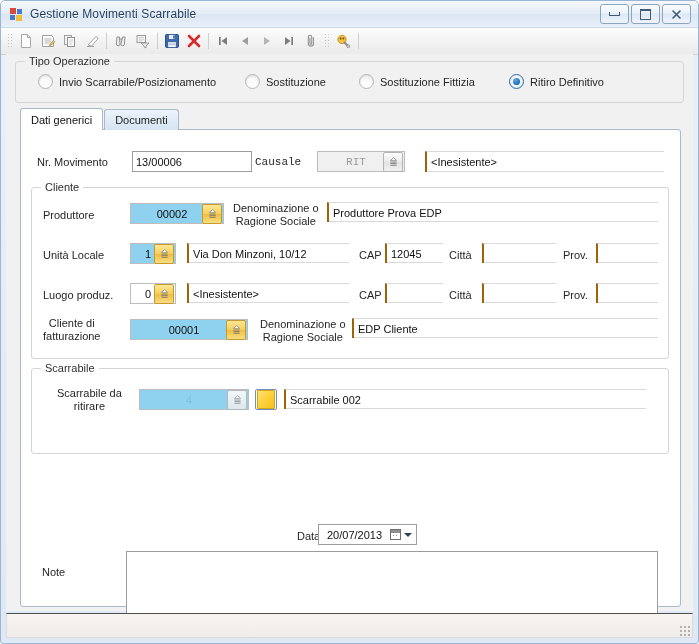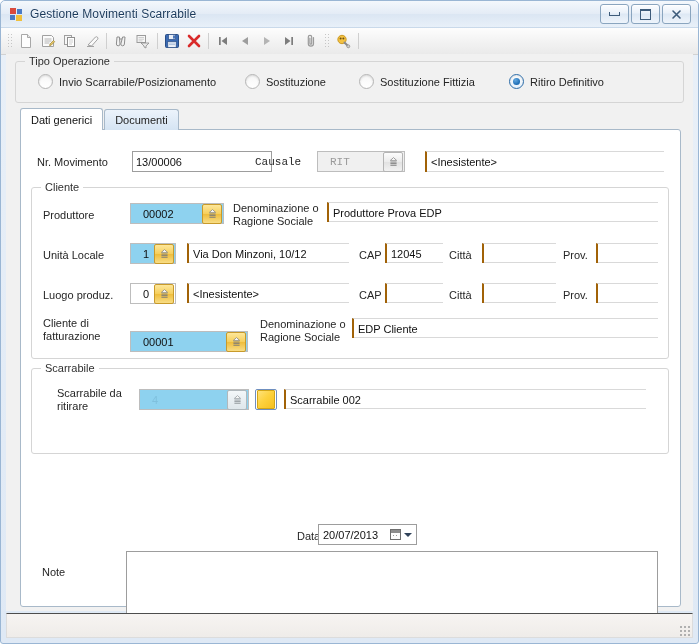--- a/index.html
+++ b/index.html
@@ -17,20 +17,21 @@
   
   #app-window {
     position: relative;
     width: 699px;
     height: 644px;
     box-sizing: border-box;
     background: linear-gradient(to bottom, #e9f0f8 0%, #dfe9f5 100%);
     border: 1px solid #9ab6d4;
     border-radius: 5px 5px 3px 3px;
     overflow: hidden;
+    text-align: center;
   }
 
   
   .titlebar {
     position: relative;
     height: 26px;
     background: linear-gradient(to bottom, #f4f8fc 0%, #e4ecf6 48%, #dbe6f3 52%, #e8f0f9 100%);
     border-bottom: 1px solid #c9d9ea;
     display: flex;
     align-items: center;
@@ -514,21 +515,21 @@
         <span>Dati generici</span>
       </div>
       <div class="tab">
         <span>Documenti</span>
       </div>
     </div>
 
     <div class="tabpage">
 
       <span class="lbl" style="left:16px; top:26px;">Nr. Movimento</span>
-      <div class="tb sunken" style="left:111px; top:21px; width:140px; height:21px;">
+      <div class="tb sunken" style="left:111px; top:21px; width:120px; height:21px;">
         <span>13/00006</span>
       </div>
 
       <span class="lbl" style="left:234px; top:26px;font-family:Liberation Mono, monospace;">Causale</span>
       <div class="lookup gray" style="left:296px; top:21px; width:88px; height:21px; background:#f0f0f0;">
         <span class="lk-val" style="color:#9b9b9b; font-family:'Liberation Mono',monospace;">RIT</span>
         <span class="lk-btn">
           <svg class="lk-glyph" width="11" height="11" viewBox="0 0 11 11">
             <path d="M5.5 1.6 L8.6 4.4 H2.4 Z" fill="#ffffff" stroke="#7a7a7a" stroke-width="0.7"></path>
             <rect x="2.4" y="5.6" width="6.2" height="0.9" fill="#7a7a7a"></rect>
@@ -613,21 +614,21 @@
         <div class="tb flat flat-left" style="left:450px; top:95px; width:74px; height:20px;">
           <span></span>
         </div>
         <span class="lbl" style="left:531px; top:101px;">Prov.</span>
         <div class="tb flat flat-left" style="left:564px; top:95px; right:10px; height:20px;">
           <span></span>
         </div>
 
         <span class="lbl" style="left:11px; top:129px;">Cliente di
 fatturazione</span>
-        <div class="lookup" style="left:98px; top:131px; width:118px; height:21px;margin-top:12px;">
+        <div class="lookup" style="left:98px; top:131px; width:118px; height:21px;">
           <span class="lk-val">00001</span>
           <span class="lk-btn">
             <svg class="lk-glyph" width="11" height="11" viewBox="0 0 11 11">
               <path d="M5.5 1.6 L8.6 4.4 H2.4 Z" fill="#ffffff" stroke="#7a7a7a" stroke-width="0.7"></path>
               <rect x="2.4" y="5.6" width="6.2" height="0.9" fill="#7a7a7a"></rect>
               <rect x="2.4" y="7.2" width="6.2" height="0.9" fill="#7a7a7a"></rect>
               <rect x="2.4" y="8.8" width="6.2" height="0.9" fill="#7a7a7a"></rect>
             </svg>
           </span>
         </div>

